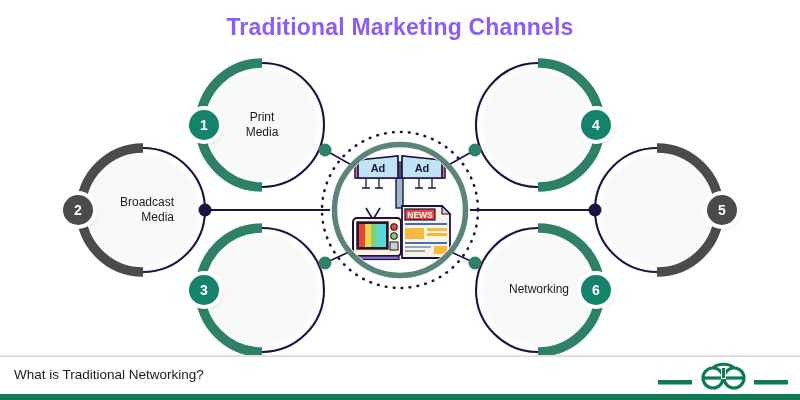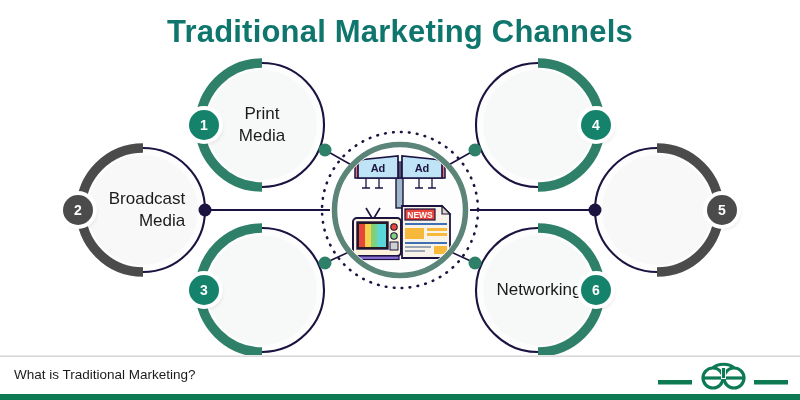--- a/index.html
+++ b/index.html
@@ -9,32 +9,32 @@
     font-family:"Liberation Sans","DejaVu Sans",sans-serif;
     overflow:hidden;
     position:relative;
   }
   #stage{position:absolute;inset:0;width:800px;height:400px;}
 
   
   .title{
     position:absolute;left:0;top:14px;width:800px;
     text-align:center;
-    font-size:31px;font-weight:bold;color:#0f766e;
+    font-size:23px;font-weight:bold;color:#8b5cf6;
     letter-spacing:.2px;
   }
 
   
   svg.diagram{position:absolute;left:0;top:0;width:800px;height:400px;}
 
   
   .nodelabel{
     position:absolute;
     text-align:center;
-    font-size:17px;
+    font-size:12px;
     color:#1b1b1b;
     line-height:1.28;
     font-weight:500;
     white-space:nowrap;
     transform:translate(-50%,-50%);
   }
 
   
   .badge{
     position:absolute;
@@ -224,21 +224,21 @@
 
   <div class="badge" style="left:204px;top:125px;background:#15836c;">1</div>
   <div class="badge" style="left:78px;top:210px;background:#4b4b4b;">2</div>
   <div class="badge" style="left:204px;top:290px;background:#15836c;">3</div>
   <div class="badge" style="left:596px;top:125px;background:#15836c;">4</div>
   <div class="badge" style="left:722px;top:210px;background:#4b4b4b;">5</div>
   <div class="badge" style="left:596px;top:290px;background:#15836c;">6</div>
 
   <div class="footerbar">
     <div class="hair"></div>
-    <div class="footer-caption">What is Traditional Marketing?</div>
+    <div class="footer-caption">What is Traditional Networking?</div>
     <svg class="logo" viewBox="0 0 130 34">
       <rect x="0" y="20" width="34" height="4.5" fill="#0d7a54"></rect>
       <rect x="96" y="20" width="34" height="4.5" fill="#0d7a54"></rect>
       <g fill="none" stroke="#0d7a54" stroke-width="3.2">
         <circle cx="55" cy="18" r="10"></circle>
         <circle cx="76" cy="18" r="10"></circle>
         <line x1="45" y1="18" x2="65" y2="18"></line>
         <line x1="66" y1="18" x2="86" y2="18"></line>
         <path d="M 55 8 C 60 3, 71 3, 76 8"></path>
       </g>

